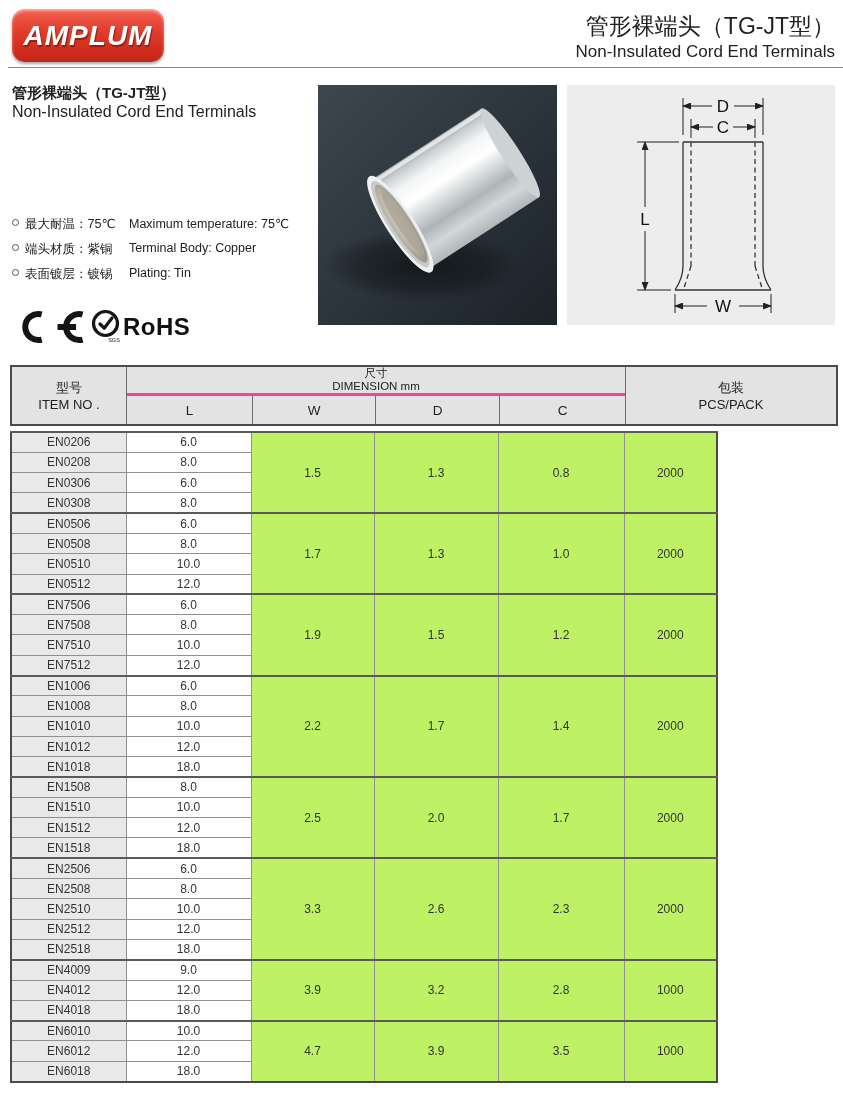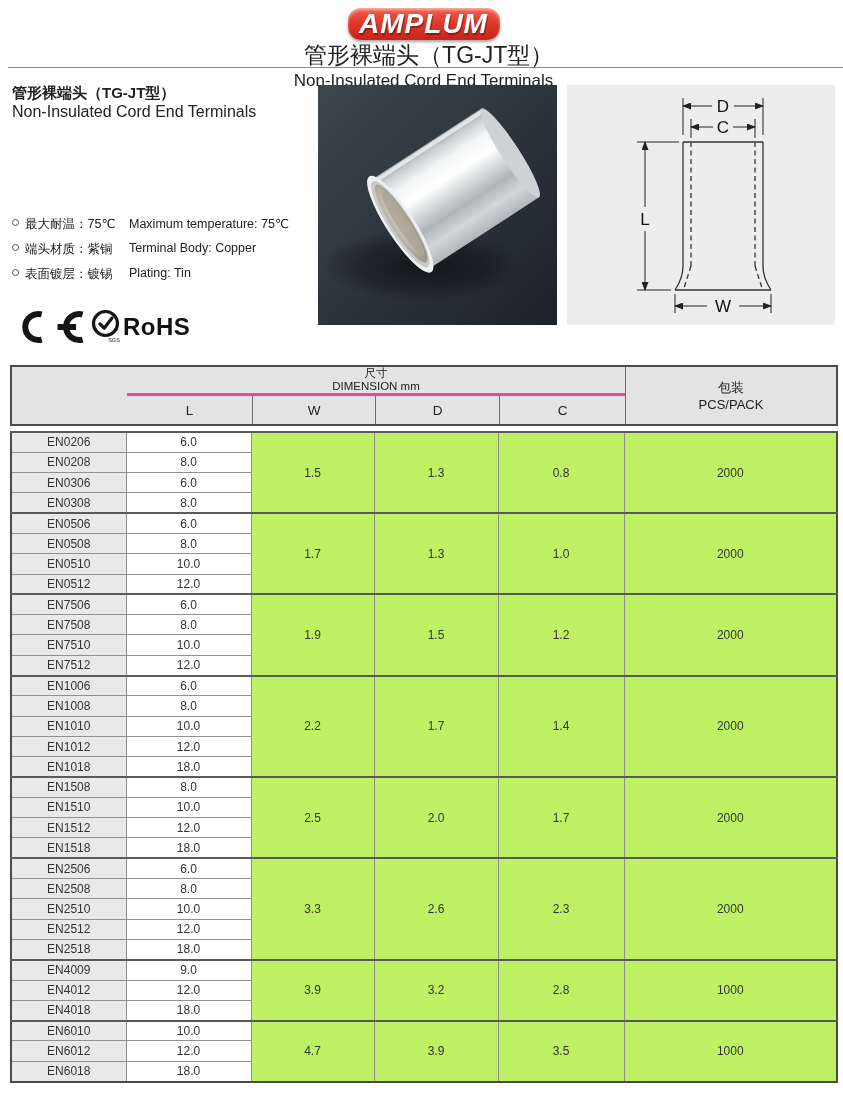--- a/index.html
+++ b/index.html
@@ -3,22 +3,22 @@
 <meta charset="utf-8">
 <style>
   * { box-sizing: border-box; }
   html,body { margin:0; padding:0; }
   body {
     width:843px; height:1119px; overflow:hidden;
     background:#ffffff; color:#222;
     font-family:"Liberation Sans","DejaVu Sans",sans-serif;
   }
   
-  .top { display:flex; justify-content:space-between; align-items:center;
-         padding:8px 8px 0 12px; height:62px;flex-direction:column; }
+  .top { display:flex; justify-content:space-between; align-items:flex-end;
+         padding:8px 8px 0 12px; height:62px; }
   .logo { width:152px; height:53px; border-radius:13px;
           background:linear-gradient(#f2604e 0%,#e03a2b 45%,#c52417 100%);
           box-shadow: inset 0 2px 3px rgba(255,255,255,.5), 0 2px 3px rgba(0,0,0,.35);
           display:flex; align-items:center; justify-content:center; }
   .logo span { color:#fff; font-size:28px; font-weight:bold; font-style:italic;
                letter-spacing:1px; text-shadow:1px 2px 1px rgba(0,0,0,.35); }
   .titles { text-align:right; padding-top:1px; line-height:1.25; }
   .title-zh { font-size:23px; }
   .title-en { font-size:17px; }
   .rule { border:none; border-top:1px solid #8a8a8a; margin:5px 0 0 8px; }
@@ -53,21 +53,21 @@
   .h-dim  { grid-row:1; grid-column:2/6; border-bottom:3px solid #ec4899;
             font-size:11.5px; line-height:13px; }
   .h-pack { grid-row:1/3; grid-column:6; border-left:1px solid #6e6e6e;
             font-size:13px; line-height:17px; }
   .h-col  { grid-row:2; font-size:13.5px; }
   .h-l { grid-column:2; }
   .h-w { grid-column:3; border-left:1px solid #6e6e6e; }
   .h-d { grid-column:4; border-left:1px solid #6e6e6e; }
   .h-c { grid-column:5; border-left:1px solid #6e6e6e; }
 
-  table.body { border-collapse:collapse; table-layout:fixed; width:828px;
+  table.body { border-collapse:collapse; table-layout:fixed; width:708px;
                margin-top:5px; border:2px solid #4a4a4a; }
   table.body td { border:1px solid #909090; height:20.3px; padding:0;
                   text-align:center; vertical-align:middle; font-size:12px; color:#333; }
   td.item { background:#e9e9e9; }
   td.merged { border-left:1px solid #5a5a5a; background:#bef264; }
   tr.gstart td { border-top:2px solid #5a5a5a; }
   svg text { font-family:"Liberation Sans","DejaVu Sans",sans-serif; }
 </style>
 </head>
 <body>
@@ -212,20 +212,24 @@
         <text x="156" y="48">C</text>
         <text x="78" y="140">L</text>
         <text x="156" y="227">W</text>
       </g>
     </svg>
   </div>
 </section>
 
 <section class="tablewrap">
   <div class="thead">
+    <div class="h-item">
+      <span>型号</span>
+      <span>ITEM NO .</span>
+    </div>
     <div class="h-dim">
       <span>尺寸</span>
       <span>DIMENSION mm</span>
     </div>
     <div class="h-pack">
       <span>包装</span>
       <span>PCS/PACK</span>
     </div>
     <div class="h-col h-l">L</div>
     <div class="h-col h-w">W</div>

